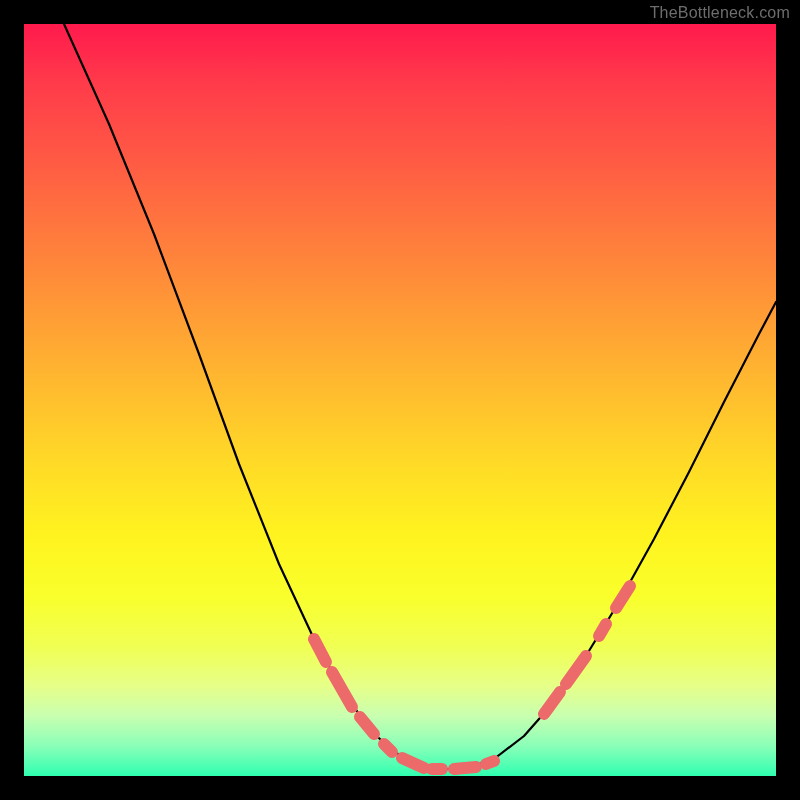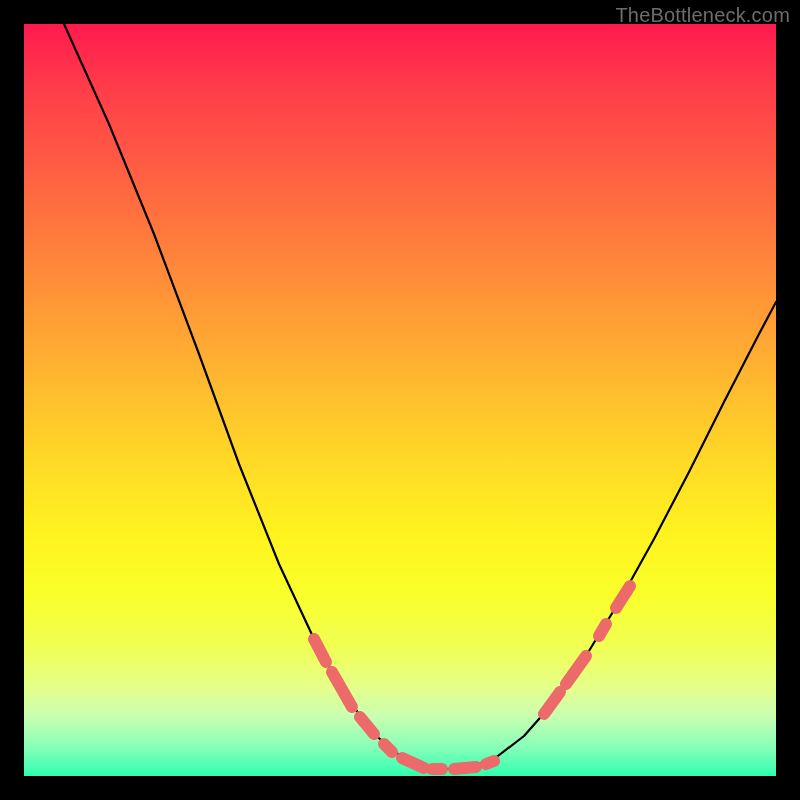--- a/index.html
+++ b/index.html
@@ -32,21 +32,21 @@
       #c9ffb0 92%,
       #8affb8 96%,
       #2fffb0 100%
     );
   }
   .watermark {
     position: absolute;
     top: 4px;
     right: 10px;
     color: #6d6d6d;
-    font-size: 20px;
+    font-size: 16px;
     letter-spacing: 0.2px;
     user-select: none;
   }
   svg.curve {
     position: absolute;
     left: 0;
     top: 0;
     width: 752px;
     height: 752px;
     overflow: visible;

